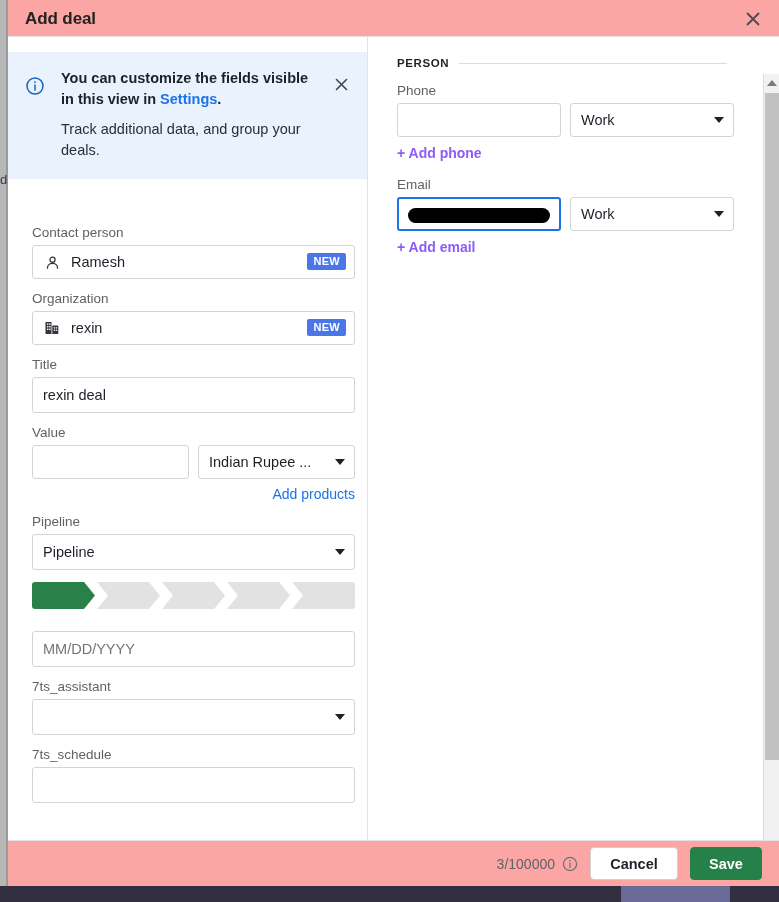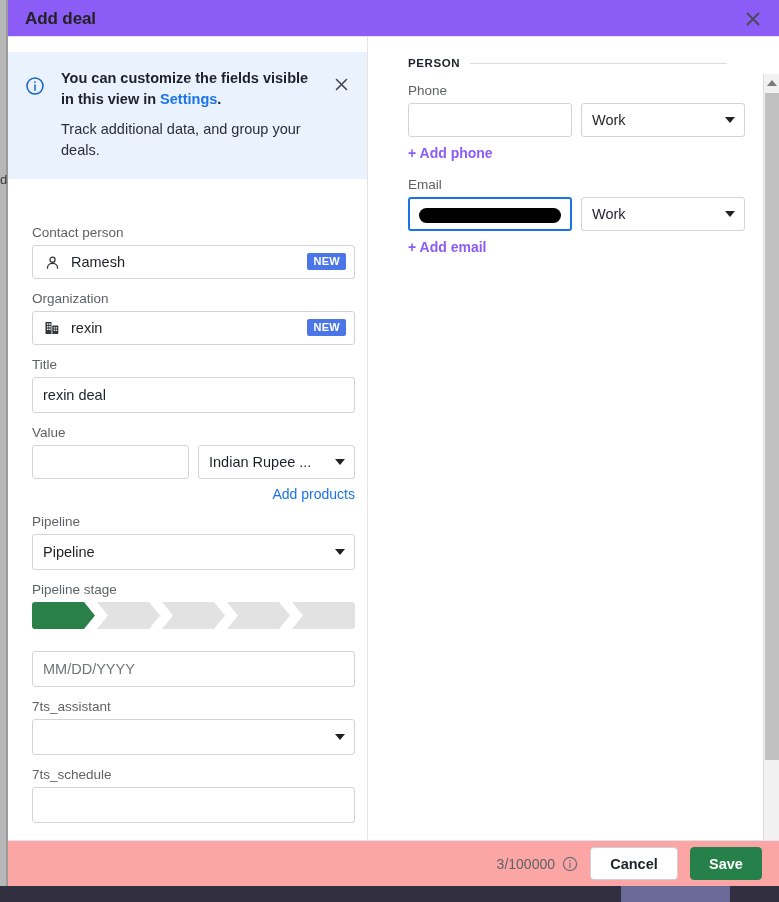--- a/index.html
+++ b/index.html
@@ -64,21 +64,21 @@
     width: 771px;
     height: 886px;
     background: #ffffff;
     overflow: hidden;
   }
 
   .modal-header {
     position: absolute;
     left: 0; top: 0;
     width: 771px; height: 37px;
-    background: #8b5cf6;
+    background: #fca5a5;
     border-bottom: 1px solid #e4e4e4;
     box-sizing: border-box;
   }
   .modal-title {
     position: absolute;
     left: 17px; top: 9px;
     font-size: 17px;
     font-weight: bold;
     color: #222222;
     letter-spacing: -0.1px;
@@ -279,21 +279,21 @@
   }
   .stage.notch {
     clip-path: polygon(0 0, calc(100% - 11px) 0, 100% 50%, calc(100% - 11px) 100%, 0 100%, 11px 50%);
   }
   .stage.notch-end {
     clip-path: polygon(0 0, 100% 0, 100% 100%, 0 100%, 11px 50%);
   }
 
   
   .form-right {
-    padding: 20px 28px 0 39px;
+    padding: 20px 28px 0 28px;
   }
   .section-head {
     display: flex;
     align-items: center;
     gap: 10px;
     margin-bottom: 14px;
   }
   .section-head .sh-label {
     font-size: 11.5px;
     font-weight: bold;
@@ -519,21 +519,20 @@
 
           <div class="field">
             <span class="field-label">Pipeline</span>
             <div class="select" style="height:36px;">
               <span>Pipeline</span>
               <span class="caret"></span>
             </div>
           </div>
 
           <div class="field">
-            <span class="field-label">Pipeline stage</span>
             <div class="stage-bar" id="stage-bar">
                 <div class="stage done arrow"></div>
                 <div class="stage notch"></div>
                 <div class="stage notch"></div>
                 <div class="stage notch"></div>
                 <div class="stage notch-end"></div>
               </div>
           </div>
 
           <div class="field">

